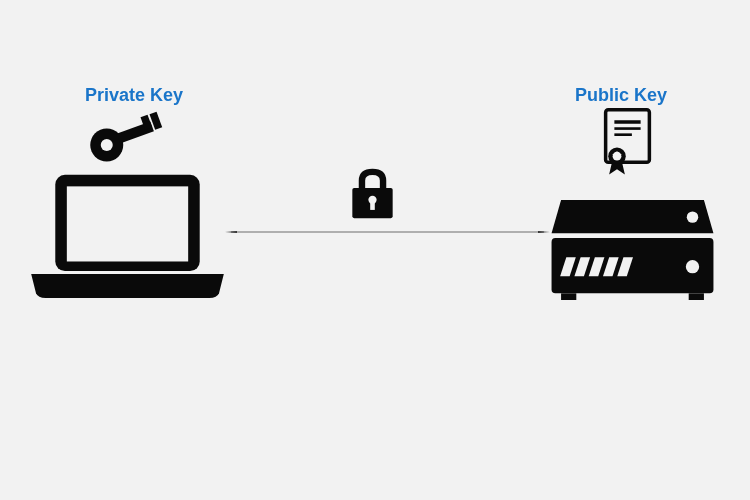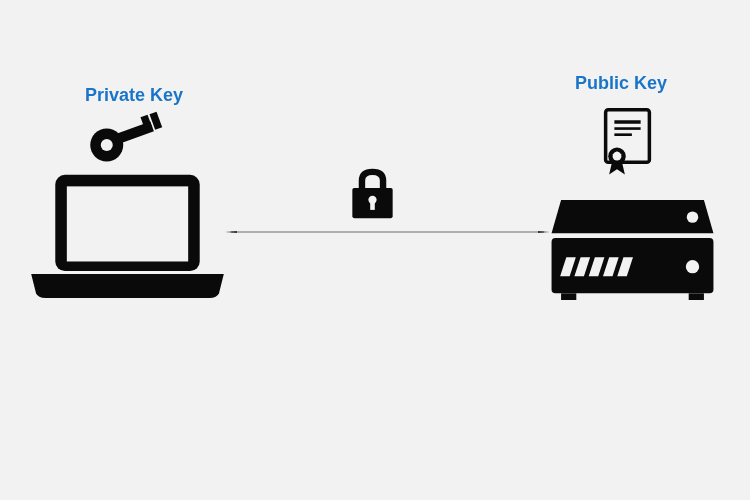--- a/index.html
+++ b/index.html
@@ -11,21 +11,21 @@
     position: relative;
     overflow: hidden;
   }
   .label {
     position: absolute;
     font-weight: 700;
     font-size: 18px;
     color: #1a75c9;
   }
   .label-left { top: 85px; left: 85px; }
-  .label-right { top: 73px; left: 575px; }
+  .label-right { top: 85px; left: 575px; }
   .icon { position: absolute; }
   .key-icon { top: 110px; left: 88px; width: 75px; height: 55px; }
   .cert-icon { top: 108px; left: 600px; width: 55px; height: 70px; }
   .laptop-icon { top: 170px; left: 30px; width: 195px; height: 130px; }
   .lock-icon { top: 165px; left: 345px; width: 55px; height: 55px; }
   .server-icon { top: 200px; left: 550px; width: 165px; height: 100px; }
   .arrow-line {
     position: absolute;
     top: 231px;
     left: 225px;

